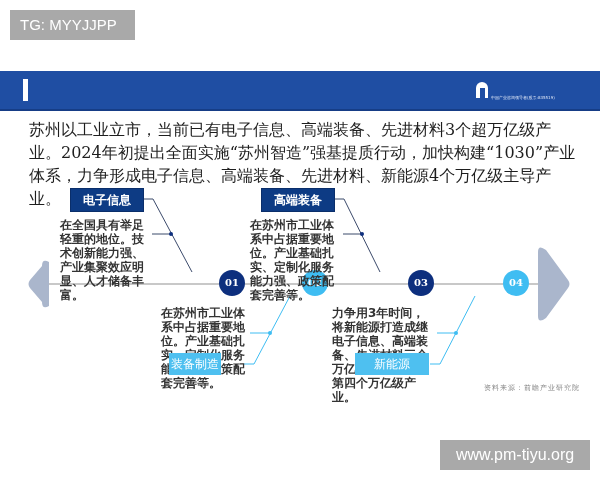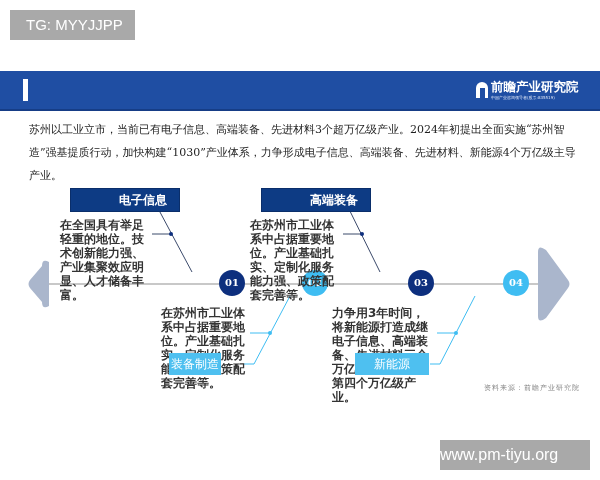--- a/index.html
+++ b/index.html
@@ -5,21 +5,21 @@
   html, body { margin:0; padding:0; }
   body {
     width:600px; height:480px; position:relative; overflow:hidden;
     background:#ffffff;
     font-family:"DejaVu Sans", sans-serif;
   }
   .tg-badge {
     position:absolute; left:10px; top:10px; width:125px; height:30px;
     background:#a9a9a9; color:#ffffff;
     font-family:"Liberation Sans", sans-serif; font-size:15px;
-    line-height:30px; padding-left:16px; box-sizing:border-box;
+    line-height:30px; padding-left:10px; box-sizing:border-box;
   }
   .header-bar {
     position:absolute; left:0; top:71px; width:600px; height:38px;
     background:#1f4ea3;
     border-bottom:2px solid #163d86;
   }
   .header-mark {
     position:absolute; left:23px; top:8px; width:5px; height:22px;
     background:#ffffff;
   }
@@ -42,62 +42,61 @@
   .logo-name {
     position:absolute; left:15px; top:0; color:#ffffff;
     font-size:12.5px; font-weight:bold; letter-spacing:0px; white-space:nowrap;
   }
   .logo-sub {
     position:absolute; left:15px; top:16px; color:#dfe7f7;
     font-size:4px; white-space:nowrap;
   }
   .intro {
     position:absolute; left:29px; top:118px; width:548px;
-    font-size:11px; line-height:23px; color:#1e1e1e;
+    font-size:16px; line-height:23px; color:#1e1e1e;
     font-family:"DejaVu Serif", serif;
   }
   .label-box {
     position:absolute; height:22px; line-height:22px; text-align:center;
     color:#ffffff; font-size:12px; font-weight:bold;
   }
-  .label-dark { background:#0d3b84; border:1px solid #0a2e6a;padding-left:36px; }
+  .label-dark { background:#0d3b84; border:1px solid #0a2e6a; }
   .label-light { background:#4ec0f0; font-weight:normal; }
   .desc {
     position:absolute; font-size:12px; line-height:14px; color:#333333;
     font-weight:bold;
   }
   .node {
     position:absolute; width:26px; height:26px; border-radius:50%;
     color:#ffffff; font-size:10px; font-weight:bold; text-align:center;
     line-height:26px; font-family:"DejaVu Serif", serif;margin-left:40px;
   }
   .node-dark { background:#0d2f7e; }
   .node-light { background:#3fbdf2; }
   .source {
     position:absolute; left:484px; top:383px; font-size:7px; color:#888888;
     letter-spacing:1px;
   }
   .url-badge {
     position:absolute; left:440px; top:440px; width:150px; height:30px;
     background:#a9a9a9; color:#ffffff;
     font-family:"Liberation Sans", sans-serif; font-size:16px;
-    line-height:30px; 
+    line-height:30px; text-align:center;
   }
   svg.lines { position:absolute; left:0; top:0; }
 </style>
 </head>
 <body>
 
 <div class="tg-badge">TG: MYYJJPP</div>
 
 <div class="header-bar">
   <div class="header-mark"></div>
   <div class="logo">
     <div class="logo-icon"></div>
-    <div class="logo-name">前瞻产业研究院</div>
     <div class="logo-sub">中国产业咨询领导者(股票:835519)</div>
   </div>
 </div>
 
 <div class="intro">苏州以工业立市，当前已有电子信息、高端装备、先进材料3个超万亿级产业。2024年初提出全面实施“苏州智造”强基提质行动，加快构建“1030”产业体系，力争形成电子信息、高端装备、先进材料、新能源4个万亿级主导产业。</div>
 
 <svg class="lines" width="600" height="480">
 
   <line x1="40" y1="284" x2="540" y2="284" stroke="#c8c8c8" stroke-width="2"></line>
 

